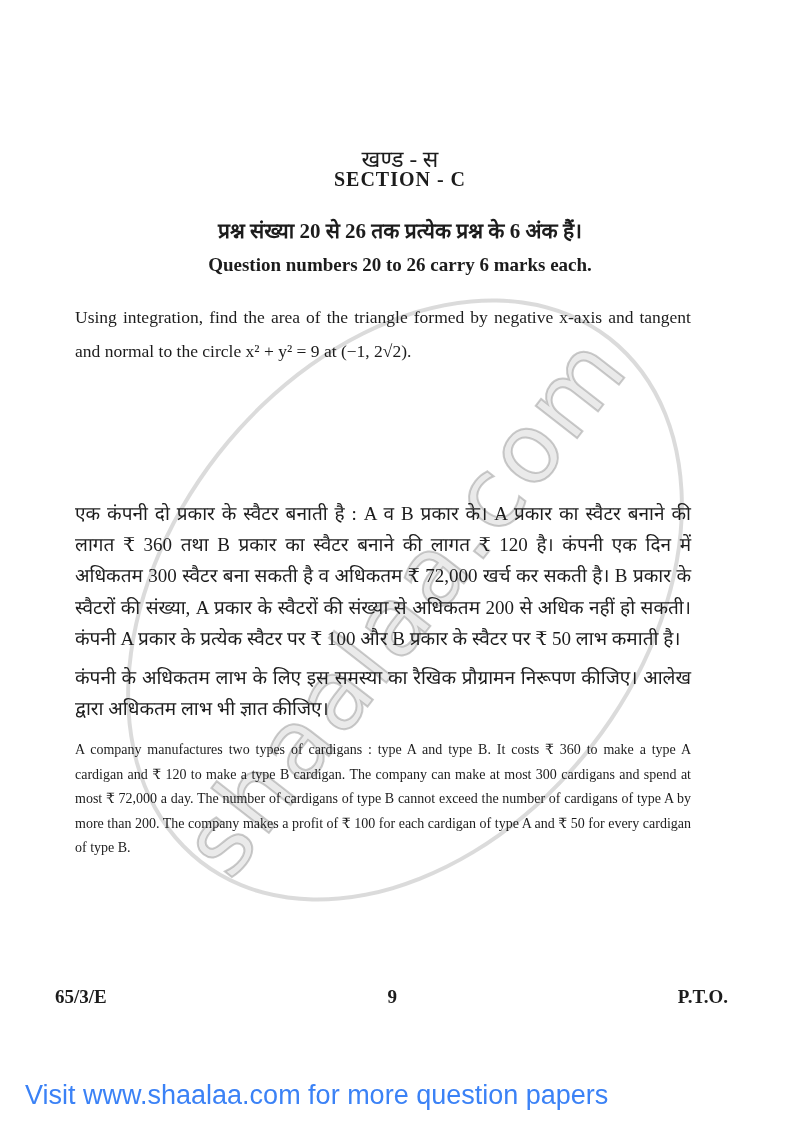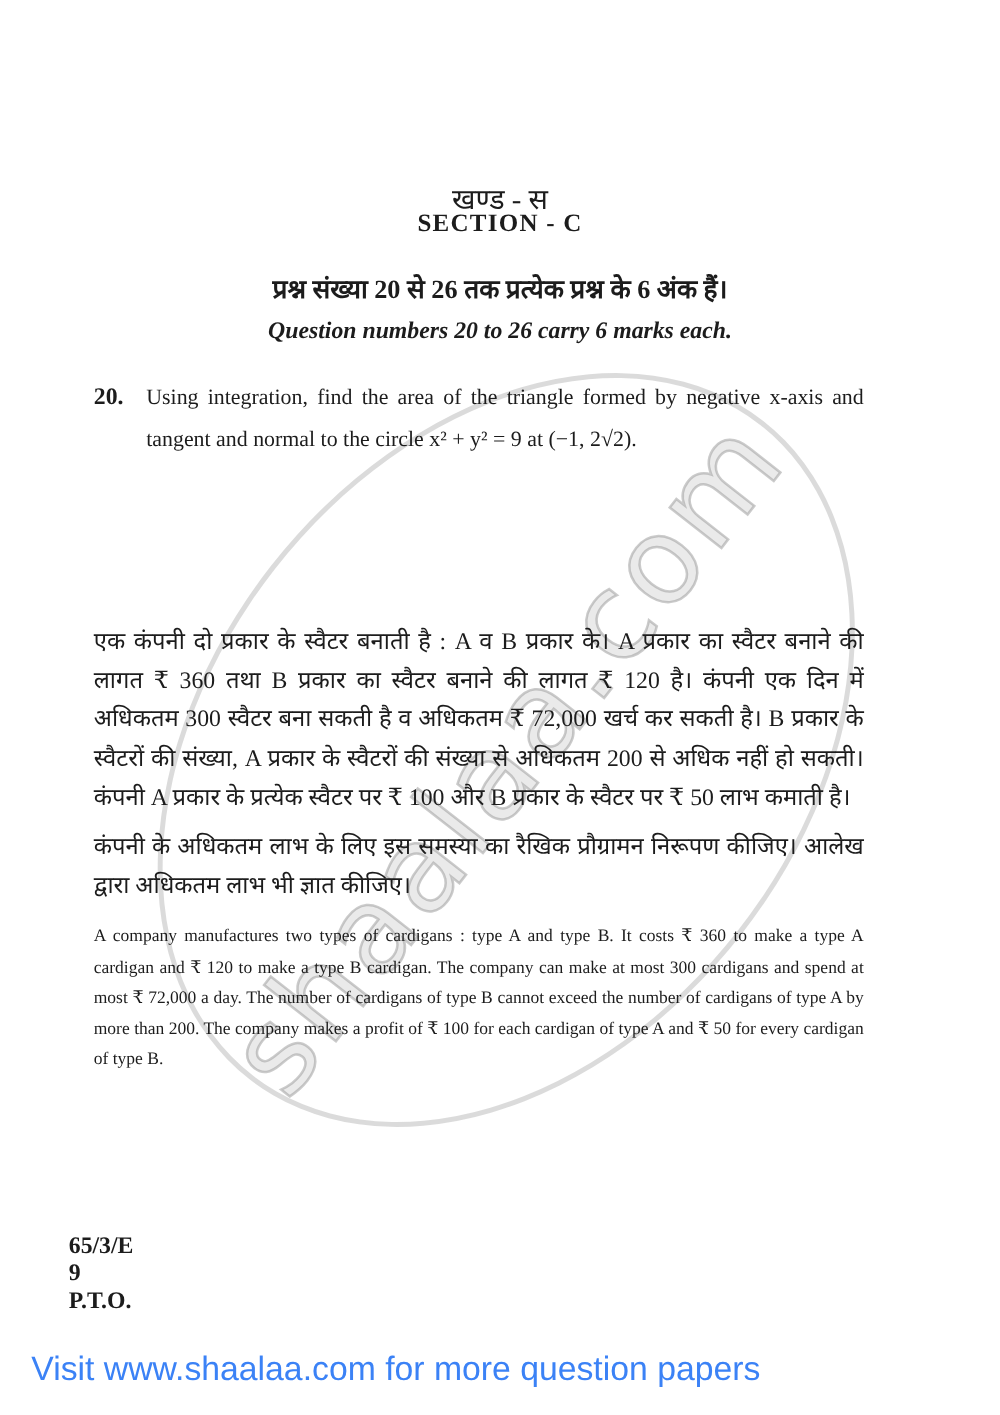--- a/index.html
+++ b/index.html
@@ -28,43 +28,43 @@
     font-size:96px; letter-spacing:4px; white-space:nowrap;
     color:rgba(195,195,195,0.35);
     -webkit-text-stroke:2px rgba(152,152,152,0.5);
   }
 
   
   .center-line { position:absolute; left:0; width:800px; text-align:center; z-index:1; }
   .hd-hi   { top:142px; font-size:23px; font-weight:normal; }
   .hd-en   { top:168px; font-size:20px; font-weight:bold; letter-spacing:1px; }
   .inst-hi { top:216px; font-size:21px; font-weight:bold; }
-  .inst-en { top:254px; font-size:19px; font-weight:bold;font-style:italic; }
+  .inst-en { top:254px; font-size:19px; font-weight:bold; }
 
   
   .question { position:absolute; left:75px; width:616px; z-index:1; display:flex; }
   .qnum { flex:none; width:42px; font-weight:bold; font-size:19px; line-height:36px; }
   .qbody { flex:1; }
   .qbody p { margin:0; text-align:justify; }
   #q20 { top:300px; }
   #q21 { top:498px; }
   .p-hi-math { font-size:19px; line-height:37px; margin-bottom:16px !important; }
   .p-en-math { font-size:17.5px; line-height:34px; }
   .p-hi      { font-size:19px; line-height:31.2px; margin-bottom:8px !important; }
   .p-hi:last-of-type { margin-bottom:0 !important; }
   .p-hi-2    { font-size:19px; line-height:31.2px; margin-bottom:14px !important; }
   .p-en      { font-size:14px; line-height:24.5px; margin-bottom:13px !important; }
   .p-en-2    { font-size:17.5px; line-height:24.5px; }
   #q21 .qnum { line-height:31.2px; }
 
   
   .footer {
     position:absolute; top:986px; left:55px; right:72px; z-index:1;
-    display:flex; justify-content:space-between; align-items:flex-start;
-    font-weight:bold; font-size:19px;flex-direction:column;
+    display:flex; justify-content:space-between; align-items:flex-end;
+    font-weight:bold; font-size:19px;
   }
 
   
   .banner {
     position:absolute; top:1080px; left:25px; z-index:1;
     font-family:"Liberation Sans","DejaVu Sans",sans-serif;
     font-size:27px; color:#3b82f6;
   }
 </style>
 </head>
@@ -74,21 +74,20 @@
   <div class="wm-ellipse"></div>
   <div class="wm-text">shaalaa.com</div>
 </div>
 
 <div class="center-line hd-hi">खण्ड - स</div>
 <div class="center-line hd-en">SECTION - C</div>
 <div class="center-line inst-hi">प्रश्न संख्या 20 से 26 तक प्रत्येक प्रश्न के 6 अंक हैं।</div>
 <div class="center-line inst-en">Question numbers 20 to 26 carry 6 marks each.</div>
 
 <div class="question" id="q20">
-  <div class="qnum">20.</div>
   <div class="qbody">
     <p class="p-en-math">Using integration, find the area of the triangle formed by negative x-axis and tangent and normal to the circle x² + y² = 9 at (−1, 2√2).</p>
   </div>
 </div>
 
 <div class="question" id="q21">
   <div class="qbody">
     <p class="p-hi">एक कंपनी दो प्रकार के स्वैटर बनाती है : A व B प्रकार के।  A प्रकार का स्वैटर बनाने की लागत ₹ 360 तथा B प्रकार का स्वैटर बनाने की लागत ₹ 120 है।  कंपनी एक दिन में अधिकतम 300 स्वैटर बना सकती है व अधिकतम ₹ 72,000 खर्च कर सकती है।  B प्रकार के स्वैटरों की संख्या, A प्रकार के स्वैटरों की संख्या से अधिकतम 200 से अधिक नहीं हो सकती।  कंपनी A प्रकार के प्रत्येक स्वैटर पर ₹ 100 और B प्रकार के स्वैटर पर ₹ 50 लाभ कमाती है।</p>
     <p class="p-hi-2">कंपनी के अधिकतम लाभ के लिए इस समस्या का रैखिक प्रौग्रामन निरूपण कीजिए।  आलेख द्वारा अधिकतम लाभ भी ज्ञात कीजिए।</p>
     <p class="p-en">A company manufactures two types of cardigans :  type A and type B.  It costs ₹ 360 to make a type A cardigan and ₹ 120 to make a type B cardigan.  The company can make at most 300 cardigans and spend at most ₹ 72,000 a day. The number of cardigans of type B cannot exceed the number of cardigans of type A by more than 200.  The company makes a profit of ₹ 100 for each cardigan of type A and ₹ 50 for every cardigan of type B.</p>

